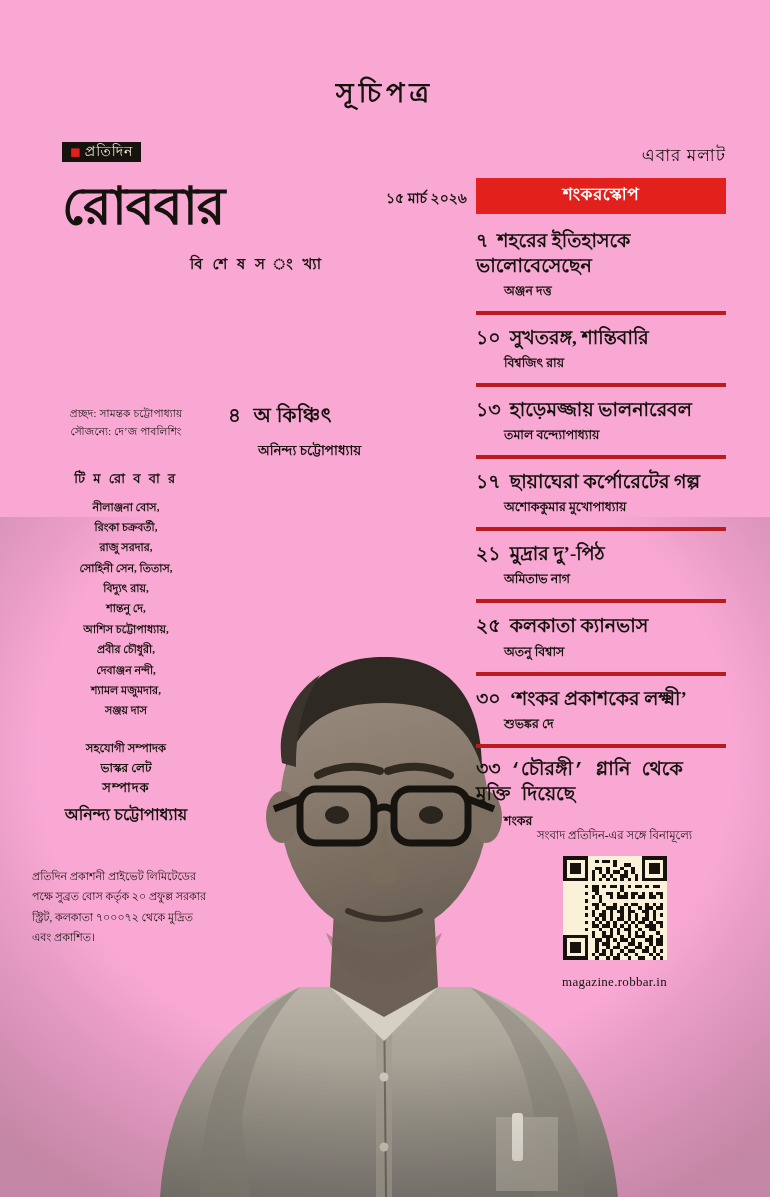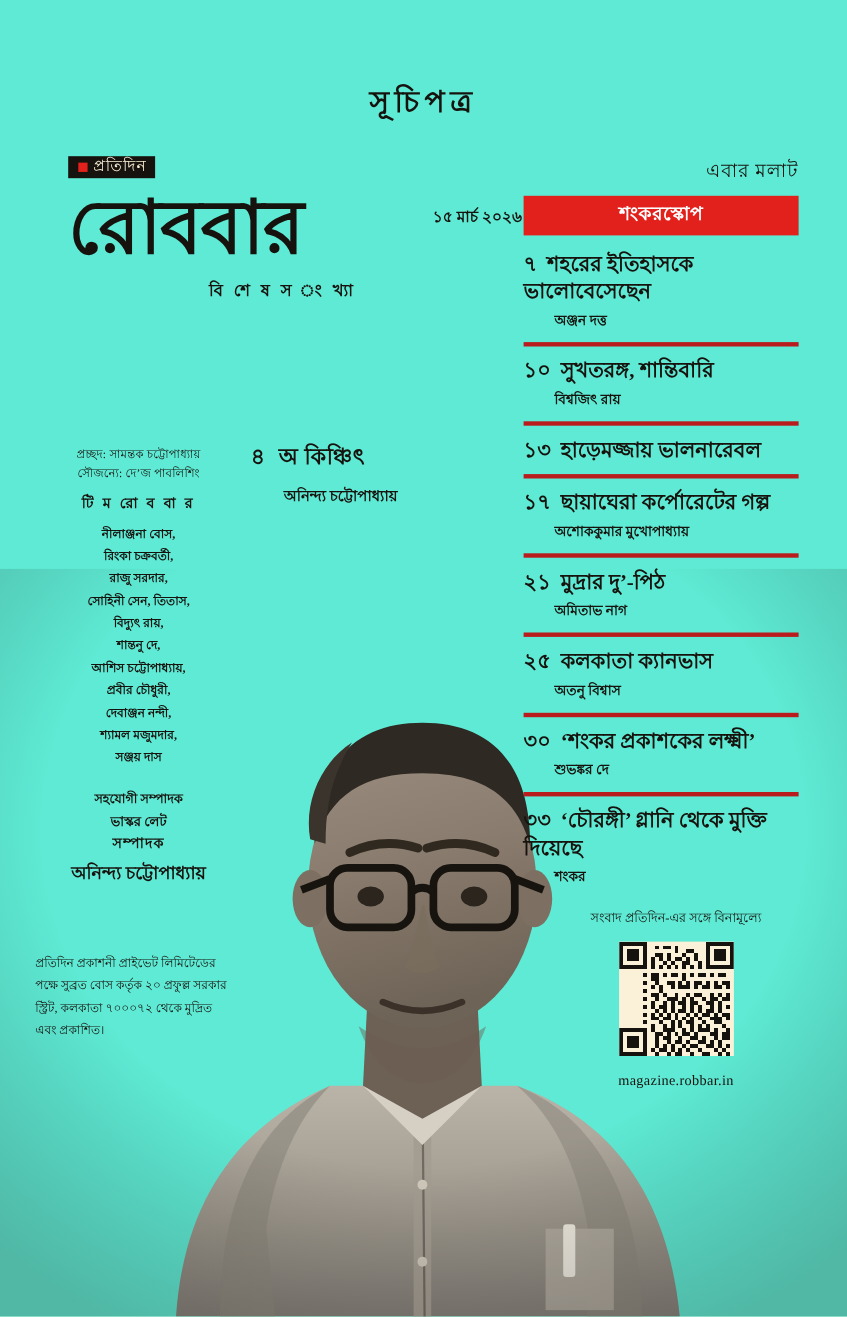--- a/index.html
+++ b/index.html
@@ -11,21 +11,21 @@
     height: 1197px;
     background: #fbf0d8;
     font-family: "Liberation Sans", sans-serif;
     overflow: hidden;
     position: relative;
   }
   .page {
     position: relative;
     width: 770px;
     height: 1197px;
-    background: #5eead4;
+    background: #f9a8d4;
     overflow: hidden;
   }
 
   
   .suchipatra {
     position: absolute;
     top: 72px;
     left: 0;
     width: 770px;
     text-align: center;
@@ -60,35 +60,35 @@
     font-size: 13px;
     margin-right: 3px;
   }
   .robbar-row {
     position: relative;
     margin-top: 2px;
     height: 86px;
   }
   .robbar {
     font-family: "Liberation Serif", serif;
-    font-size: 68px;
+    font-size: 52px;
     font-weight: 700;
     color: #16120d;
     line-height: 86px;
     letter-spacing: -1px;
   }
   .issue-date {
     position: absolute;
     right: 0px;
     top: 26px;
     font-family: "Liberation Serif", serif;
     font-size: 14px;
     font-weight: 700;
     color: #16120d;
-    text-align: center;
+    text-align: left;
     line-height: 1.3;
     width: 96px;
     margin-left: 28px;
   }
   .bishesh {
     margin-top: 2px;
     text-align: center;
     width: 390px;
     font-family: "Liberation Serif", serif;
     font-size: 15px;
@@ -106,21 +106,21 @@
     text-align: center;
     font-family: "Liberation Serif", serif;
     color: #16120d;
   }
   .credits .small-line {
     font-size: 10.5px;
     line-height: 1.75;
     letter-spacing: 0.2px;
   }
   .credits .team-title {
-    margin-top: 6px;
+    margin-top: 27px;
     font-size: 13px;
     font-weight: 700;
     letter-spacing: 2.5px;
   }
   .credits .team-names {
     margin-top: 7px;
     font-size: 11px;
     line-height: 1.85;
     font-weight: 700;
   }
@@ -207,21 +207,21 @@
     text-align: center;
     padding: 3px 4px 5px 4px;
     letter-spacing: 0.5px;
     margin-bottom: 14px;
   }
   .toc-item {
     padding-bottom: 9px;
     margin-bottom: 10px;
     border-bottom: 4px solid #b91c1c;
   }
-  .toc-item:last-child { border-bottom: none; }
+  .toc-item:last-child { border-bottom: none; font-family: Liberation Mono, monospace; }
   .toc-item .title {
     font-size: 19px;
     font-weight: 700;
     line-height: 1.32;
     display: block;
   }
   .toc-item .title .pg {
     margin-right: 9px;
   }
   .toc-item .author {
@@ -404,20 +404,21 @@
       <span class="title">
         <span class="pg">১০</span><span>সুখতরঙ্গ, শান্তিবারি</span>
       </span>
       <span class="author">বিশ্বজিৎ রায়</span>
     </div>
 
     <div class="toc-item">
       <span class="title">
         <span class="pg">১৩</span><span>হাড়েমজ্জায় ভালনারেবল</span>
       </span>
+      <span class="author">তমাল বন্দ্যোপাধ্যায়</span>
     </div>
 
     <div class="toc-item">
       <span class="title">
         <span class="pg">১৭</span><span>ছায়াঘেরা কর্পোরেটের গল্প</span>
       </span>
       <span class="author">অশোককুমার মুখোপাধ্যায়</span>
     </div>
 
     <div class="toc-item">

